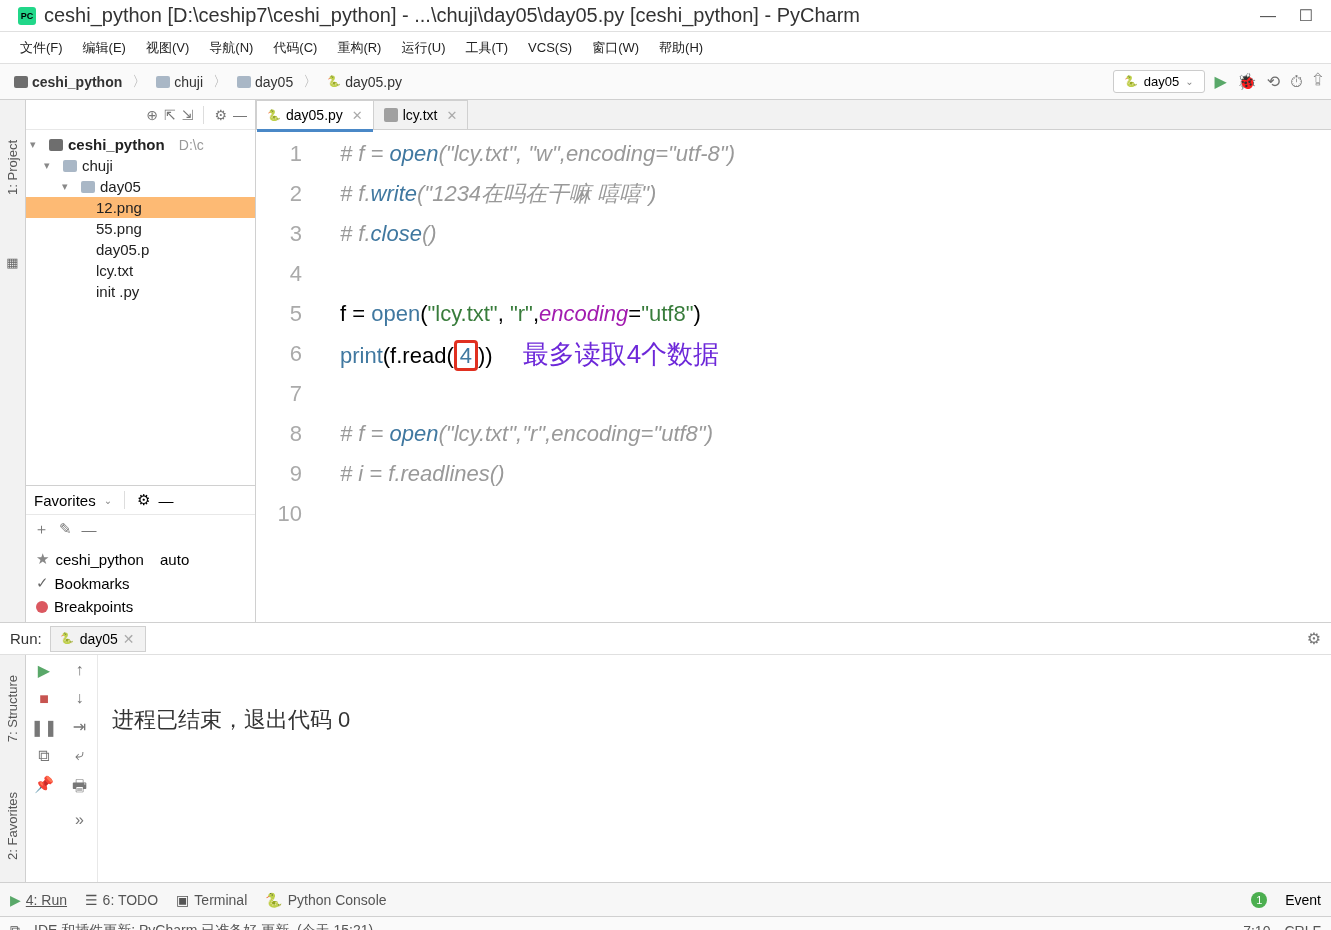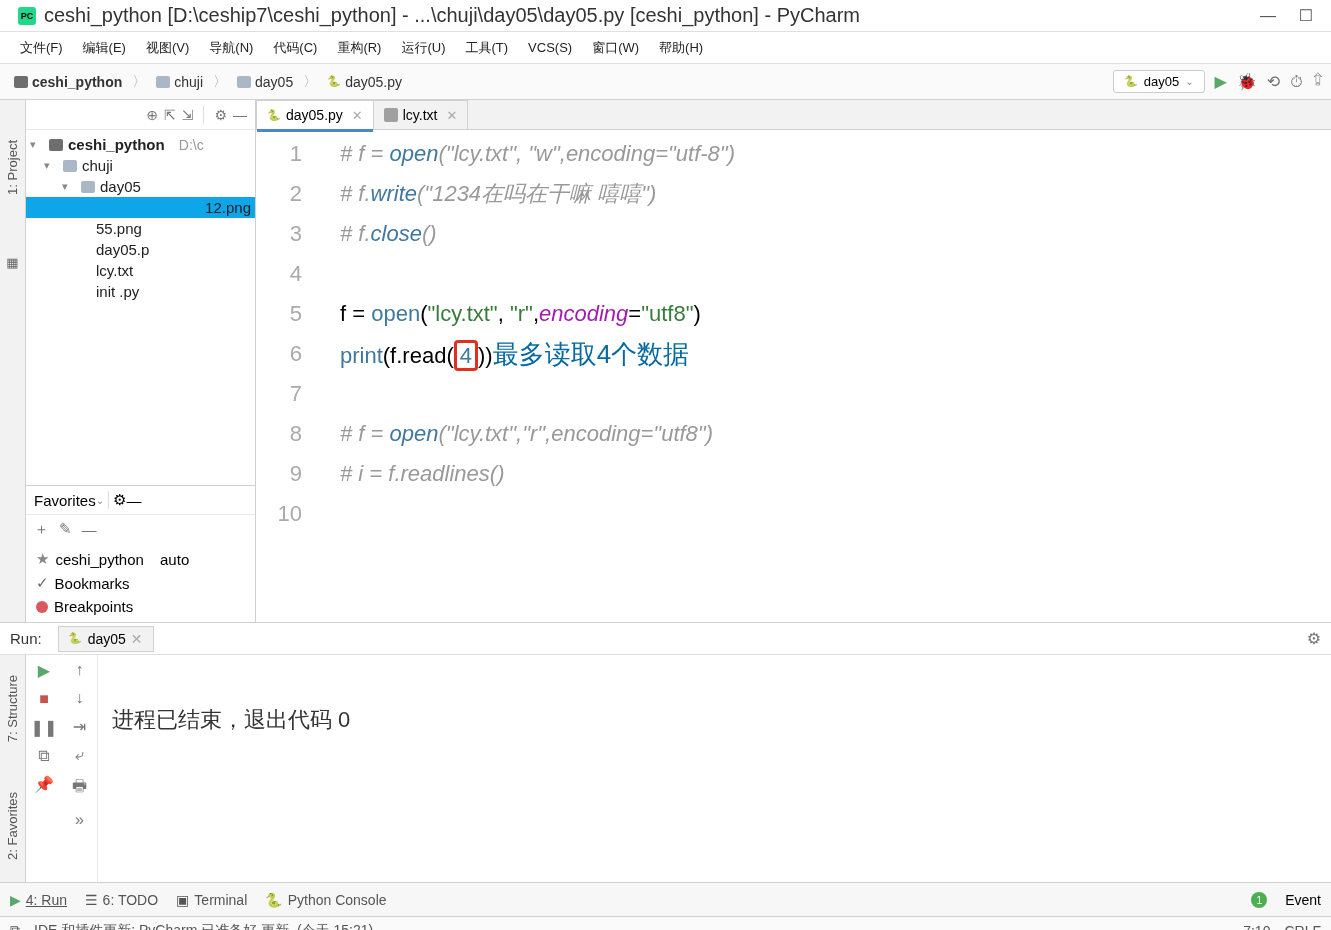--- a/index.html
+++ b/index.html
@@ -40,28 +40,28 @@
 .left-gutter .vlabel { writing-mode: vertical-rl; transform: rotate(180deg); font-size:13px; color:#555; }
 .left-gutter .icon-sm { font-size:13px; color:#666; }
 
 .project-panel { width: 230px; border-right:1px solid #d0d0d0; display:flex; flex-direction:column; }
 .panel-header { height:30px; display:flex; align-items:center; justify-content:flex-end; gap:6px; padding:0 8px; background:#fff; border-bottom:1px solid #e8e8e8; }
 .panel-header .sep { width:1px; height:18px; background:#ddd; margin:0 4px; }
 .panel-header .hbtn { font-size:14px; color:#777; }
 
 .tree { flex:1; overflow:auto; font-size:15px; padding:4px 0; }
 .tree-row { display:flex; align-items:center; gap:5px; padding:2px 4px; white-space:nowrap; }
-.tree-row.sel { background:#0ea5e9;justify-content:flex-end; }
+.tree-row.sel { background:#fdba74; }
 .tree-row .arrow { width:14px; color:#888; font-size:11px; }
 .tree-row .name { color:#222; }
 .tree-row .name.bold { font-weight:bold; }
 .tree-row .dim { color:#999; font-size:14px; }
 .indent1 { padding-left:18px; } .indent2 { padding-left:36px; } .indent3 { padding-left:70px; }
 
-.fav-header { height:30px; display:flex; align-items:center; padding:0 8px; border-top:1px solid #d0d0d0; border-bottom:1px solid #e8e8e8; font-size:15px; }
+.fav-header { height:30px; display:flex; align-items:center; padding:0 8px; gap:8px; border-top:1px solid #d0d0d0; border-bottom:1px solid #e8e8e8; font-size:15px; }
 .fav-header .dd { color:#888; font-size:10px; }
 .fav-header .sep { width:1px; height:18px; background:#ddd; margin:0 4px; }
 .fav-tools { height:28px; display:flex; align-items:center; gap:10px; padding:0 8px; }
 .fav-tools span { color:#777; font-size:15px; }
 .fav-list { padding:4px 0; }
 .fav-row { display:flex; align-items:center; gap:6px; padding:3px 10px; font-size:15px; }
 .star { color:#888; } .checkmk { color:#666; } .reddot { width:12px; height:12px; background:#db5860; border-radius:50%; display:inline-block; }
 
 
 .editor-col { flex:1; display:flex; flex-direction:column; }
@@ -76,27 +76,27 @@
 .gutter { width:60px; text-align:right; color:#aaa; padding:4px 14px 0 0; background:#fff; }
 .gutter div { height:40px; }
 .code { flex:1; padding:4px 0 0 0; position:relative; }
 .code-line { height:40px; white-space:pre; padding-left:24px; }
 .code-line.hl { background:#fcf8e3; }
 .comment { color:#999; font-style:italic; }
 .fn { color:#4078a0; font-style:italic; }
 .str { color:#387c3b; }
 .param { color:#a21caf; font-style:italic;}
 .boxnum { border:3px solid #e03020; padding:0 3px; border-radius:4px; color:#4078a0; }
-.annot { color:#0369a1; font-size:26px; font-weight:normal; font-style:normal; font-family:"Microsoft YaHei",sans-serif;text-align:right;}
+.annot { color:#6d28d9; font-size:26px; font-weight:normal; margin-left:30px; font-style:normal; font-family:"Microsoft YaHei",sans-serif;text-align:right;}
 .cursor-bar { display:inline-block; width:2px; height:28px; background:#000; vertical-align:middle; margin-left:1px;}
 .sel-bg { background:#cde3ff; }
 
 
 .run-panel { border-top:1px solid #d0d0d0; height:260px; display:flex; flex-direction:column; }
-.run-hdr { height:32px; display:flex; align-items:center; padding:0 10px; gap:16px; border-bottom:1px solid #e0e0e0; }
+.run-hdr { height:32px; display:flex; align-items:center; padding:0 10px; gap:8px; border-bottom:1px solid #e0e0e0; }
 .run-hdr .lbl { font-size:15px; color:#333; }
 .run-tab { display:flex; align-items:center; gap:5px; padding:4px 10px; background:#f2f2f2; border:1px solid #d0d0d0; font-size:14px; }
 .run-tab .close { color:#aaa; }
 .gear { margin-left:auto; color:#777; font-size:16px; }
 
 .run-body { flex:1; display:flex; }
 .run-left-gut { width:26px; background:#f2f2f2; border-right:1px solid #d0d0d0; display:flex; flex-direction:column; align-items:center; gap:50px; padding-top:20px; }
 .run-left-gut .vlabel { writing-mode: vertical-rl; transform: rotate(180deg); font-size:13px; color:#555; }
 .run-toolcol { width:36px; display:flex; flex-direction:column; align-items:center; gap:10px; padding-top:6px; }
 .run-toolcol span { color:#777; font-size:16px; }

